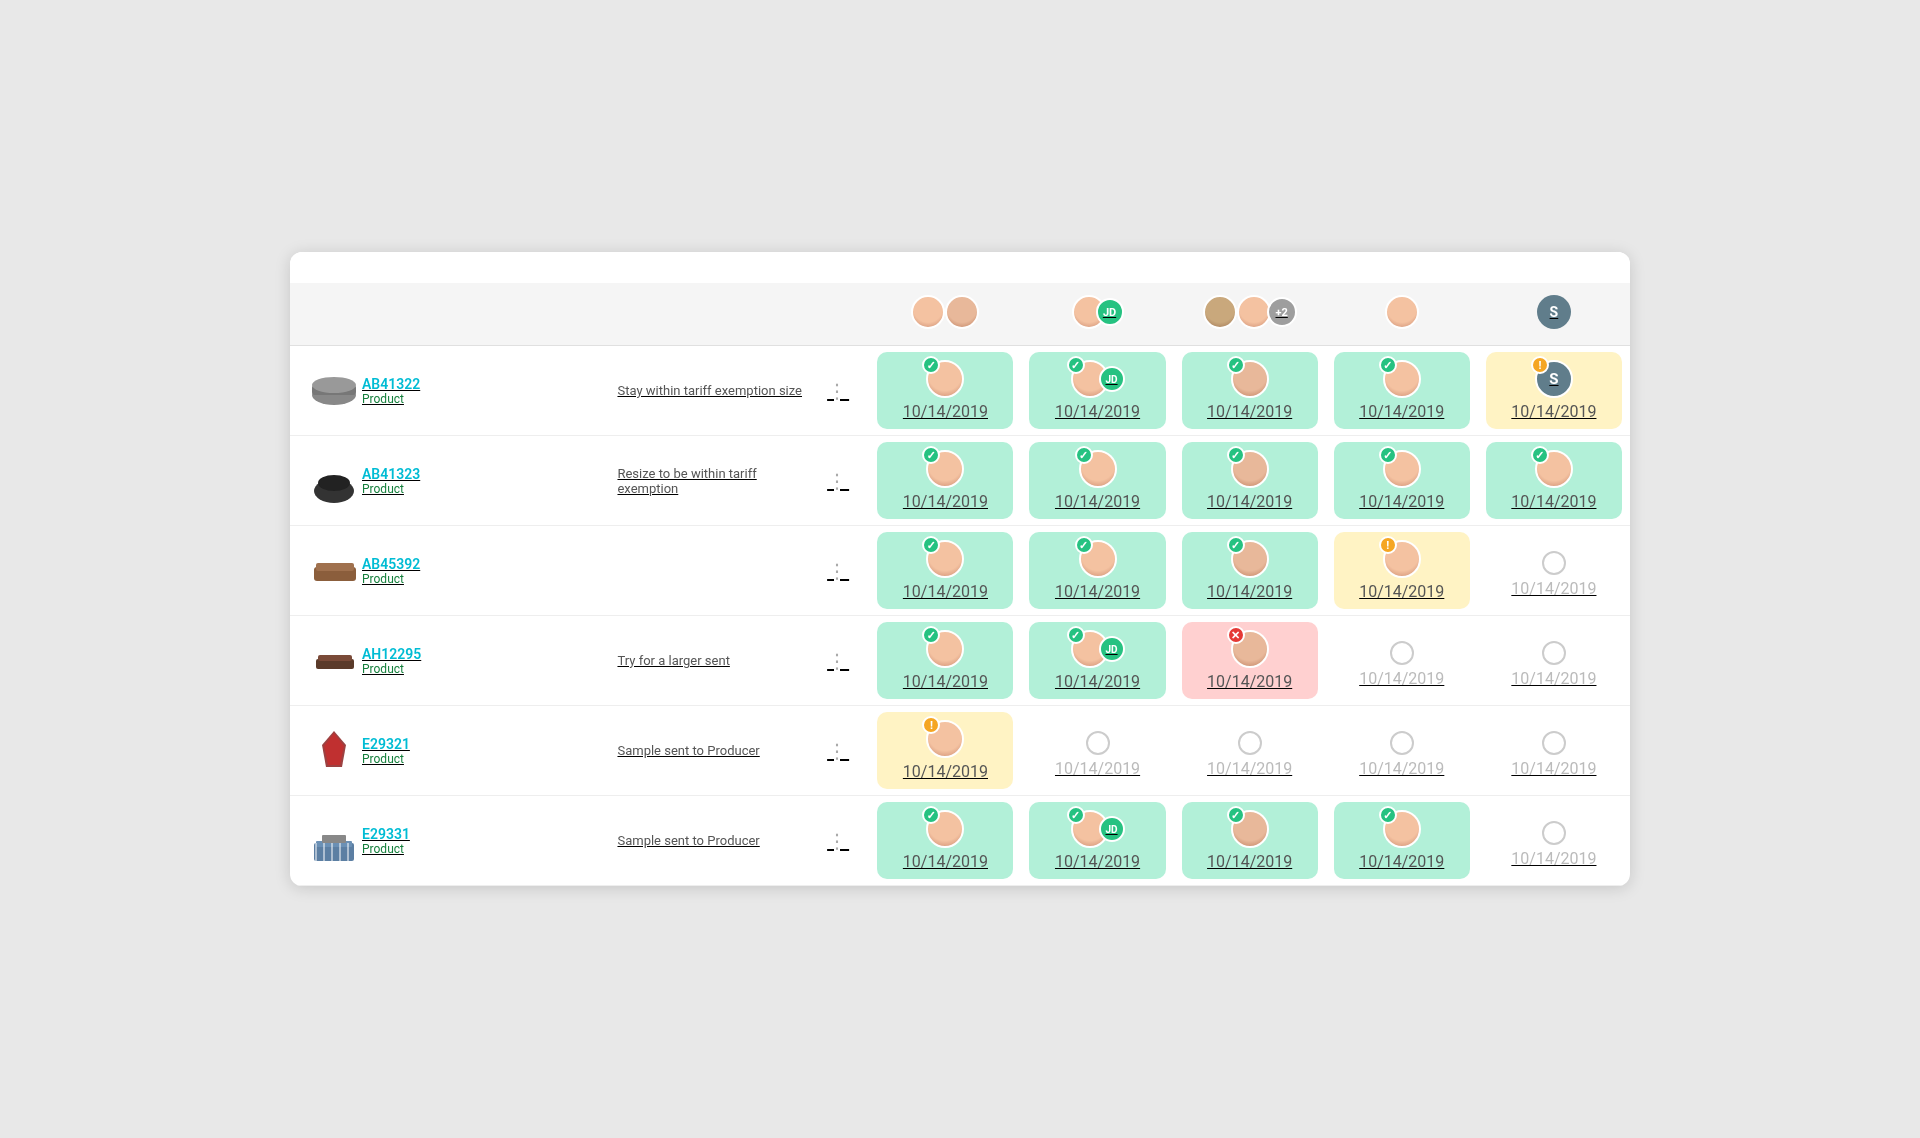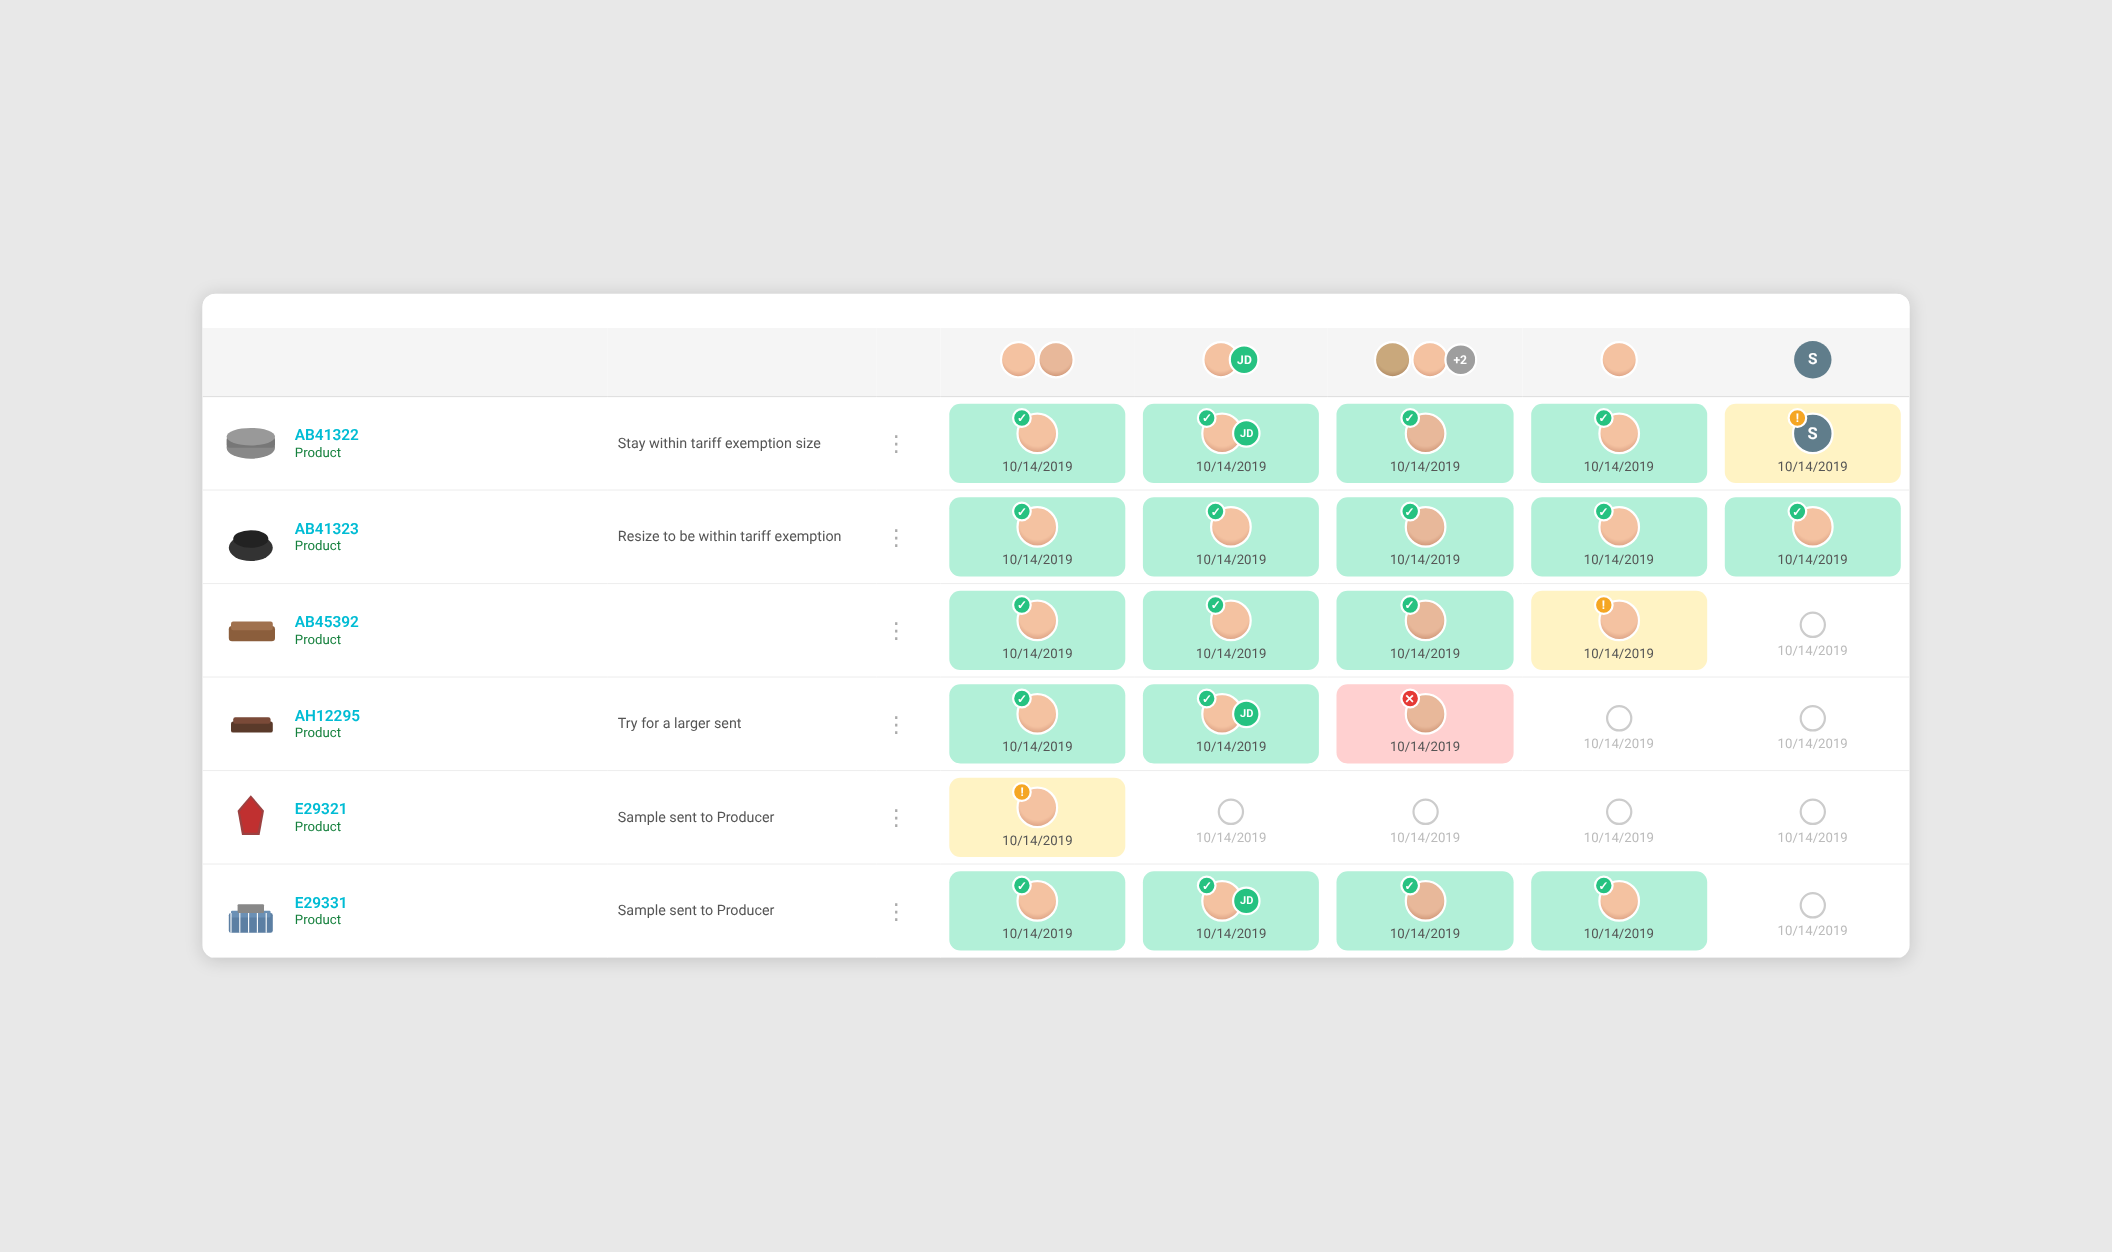--- a/index.html
+++ b/index.html
@@ -9,22 +9,23 @@
       display: flex;
       justify-content: center;
       align-items: center;
       min-height: 100vh;
       padding: 20px;
     }
     .card {
       background: #fff;
       border-radius: 12px;
       box-shadow: 0 2px 16px rgba(0,0,0,0.15);
-      width: 1552px;
+      width: 1340px;
       overflow: hidden;
+      text-decoration: underline;
     }
     .header {
       padding: 20px 30px 0;
       background: #fff;
     }
     .header-top {
       display: flex;
       align-items: center;
       gap: 40px;
       margin-bottom: 0;
@@ -111,21 +112,20 @@
       font-weight: 700;
       color: #fff;
     }
 
     tbody tr {
       border-bottom: 1px solid #eee;
     }
     .product-cell {
       display: flex;
       align-items: center;
-      gap: 12px;
       padding: 12px 10px 12px 16px;
       min-width: 220px;
     }
     .product-image {
       width: 56px;
       height: 56px;
       display: flex;
       align-items: center;
       justify-content: center;
       flex-shrink: 0;
@@ -206,21 +206,21 @@
       font-size: 11px;
       font-weight: 700;
       color: #fff;
       border: 2px solid #fff;
     }
     .status-icon.check { background: #26c281; }
     .status-icon.warn { background: #f5a623; }
     .status-icon.error { background: #e53935; }
 
     .status-date {
-      font-size: 12px;
+      font-size: 16px;
       color: #555;
     }
     .status-date.grey { color: #bbb; }
 
     .empty-circle {
       width: 24px;
       height: 24px;
       border-radius: 50%;
       border: 2px solid #ccc;
       margin: 8px auto 4px;

